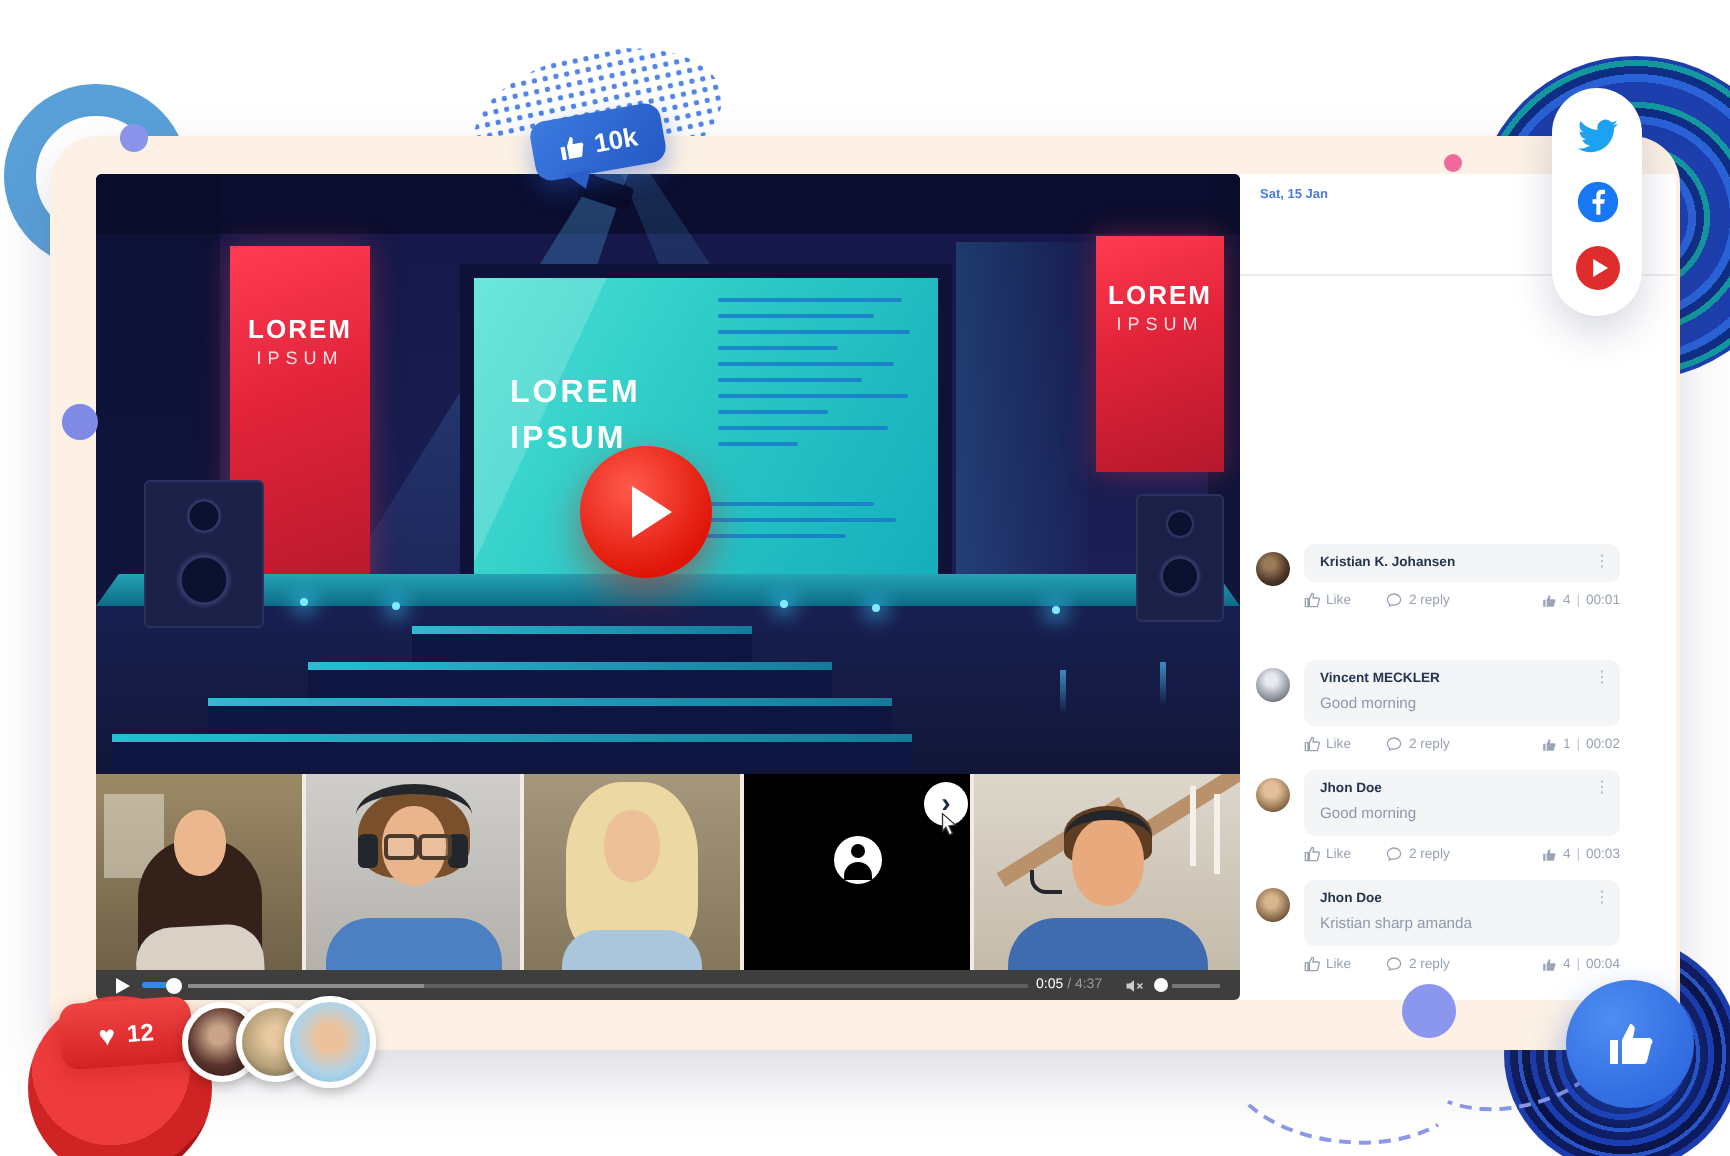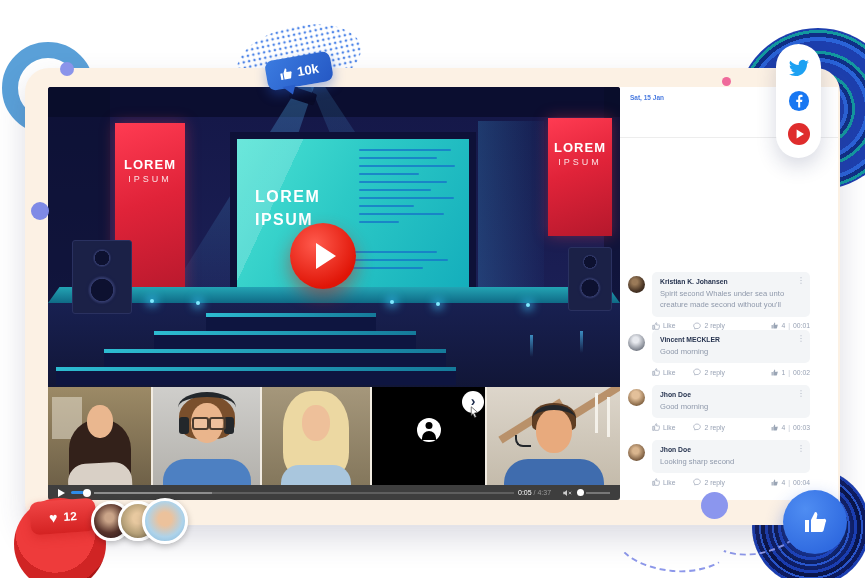--- a/index.html
+++ b/index.html
@@ -361,21 +361,20 @@
   </div>
 
   <div class="abs chat">
     <div class="chat-date">Sat, 15 Jan</div>
     <div class="chat-div"></div>
 
     <div class="comment" style="top:185px">
       <div class="cavatar cv1"></div>
       <div class="cbox">
         <div class="cname">Kristian K. Johansen</div>
-        <div class="cmsg">Spirit second Whales under sea unto creature made second without you'll</div>
         <div class="cdots">⋮</div>
       </div>
       <div class="cmeta">
         <span class="grp">
           <svg width="8" height="8" viewBox="0 0 24 24">
               <path d="M2 10h4v12H2zM22.6 12.3l-2 8A2 2 0 0 1 18.7 22H8V10l4-8a2.4 2.4 0 0 1 2.4 2.4L13.5 9h7a2 2 0 0 1 2.1 3.3z" fill="none" stroke="#98a2b4" stroke-width="2"></path>
             </svg>
           <span>Like</span>
           </span>
         <span class="grp grp2">
@@ -454,21 +453,21 @@
           <span class="pipe">|</span>
           <span>00:03</span>
           </span>
       </div>
     </div>
 
     <div class="comment" style="top:353px">
       <div class="cavatar cv4"></div>
       <div class="cbox">
         <div class="cname">Jhon Doe</div>
-        <div class="cmsg">Looking sharp second</div>
+        <div class="cmsg">Kristian sharp amanda</div>
         <div class="cdots">⋮</div>
       </div>
       <div class="cmeta">
         <span class="grp">
           <svg width="8" height="8" viewBox="0 0 24 24">
               <path d="M2 10h4v12H2zM22.6 12.3l-2 8A2 2 0 0 1 18.7 22H8V10l4-8a2.4 2.4 0 0 1 2.4 2.4L13.5 9h7a2 2 0 0 1 2.1 3.3z" fill="none" stroke="#98a2b4" stroke-width="2"></path>
             </svg>
           <span>Like</span>
           </span>
         <span class="grp grp2">

